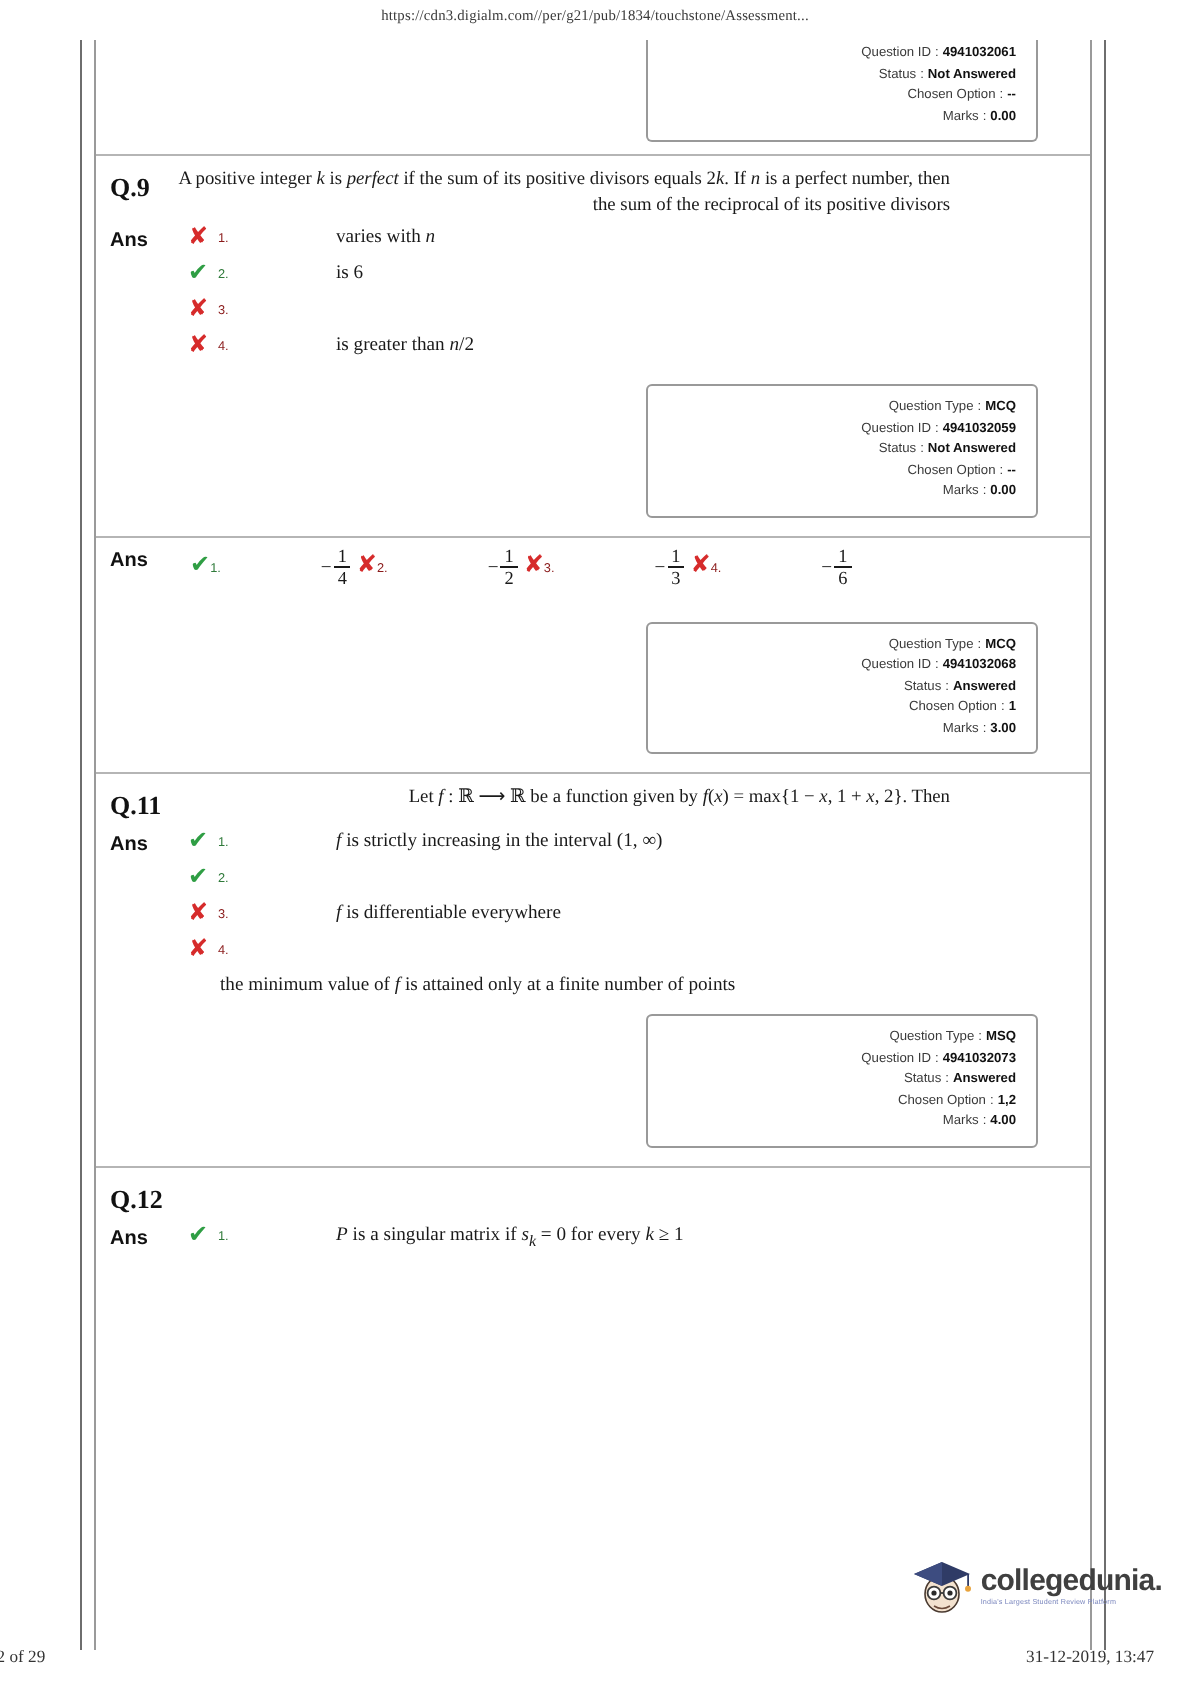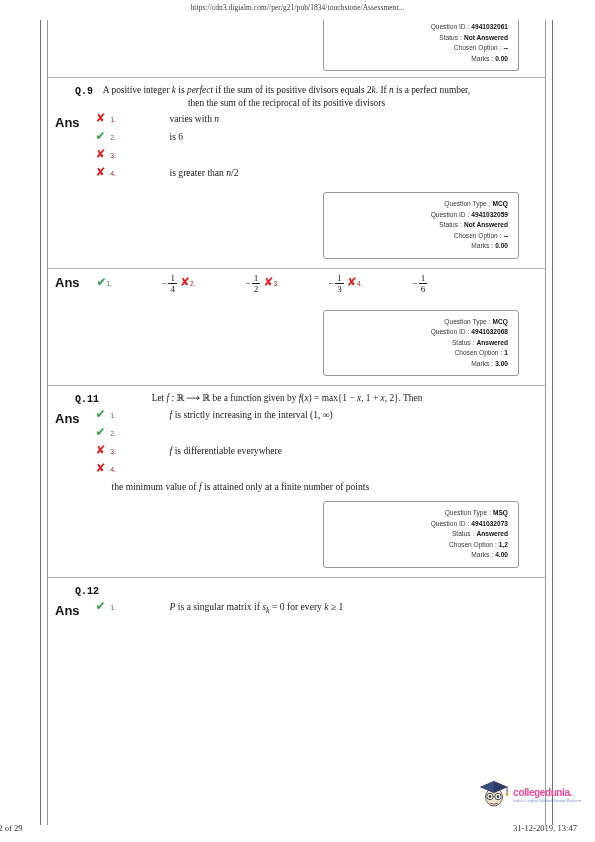--- a/index.html
+++ b/index.html
@@ -73,46 +73,45 @@
     margin: 0;
   }
 
   
   .qrow {
     display: flex;
     padding: 6px 0 0 0;
   }
   .qlabel {
     flex: 0 0 30px;
-    font-family: Liberation Mono, monospace;
+    font-family: Liberation Serif, serif;
     font-weight: bold;
-    font-size: 10px;
+    font-size: 13px;
     color: #111;
     padding-left: 7px;
     padding-top: 2px;
     box-sizing: border-box;
-    margin-left: 20px;
   }
   .qtext {
     flex: 1 1 auto;
     font-size: 9.4px;
     line-height: 12.6px;
     padding-right: 70px;
-    text-align: center;
+    text-align: right;
   }
 
   .ansrow {
     display: flex;
     padding-top: 3px;
   }
   .anslabel {
     flex: 0 0 30px;
     font-family: "Liberation Sans", sans-serif;
     font-weight: bold;
-    font-size: 13px;
+    font-size: 10px;
     color: #111;
     padding-left: 7px;
     padding-top: 3px;
     box-sizing: border-box;
   }
   .options {
     flex: 1 1 auto;
     padding-left: 16px;
   }
 
@@ -212,23 +211,23 @@
     display: flex;
     align-items: center;
   }
   .logo-mark { width: 34px; height: 30px; }
   .logo-text-wrap {
     margin-left: 2px;
     line-height: 1;
   }
   .logo-word {
     font-family: "Liberation Sans", sans-serif;
-    font-size: 10px;
+    font-size: 15px;
     font-weight: bold;
-    color: #ec4899;
+    color: #404040;
     letter-spacing: -0.4px;
   }
   .logo-tag {
     font-family: "Liberation Sans", sans-serif;
     font-size: 3.6px;
     color: #7a86bd;
     letter-spacing: 0.1px;
     margin-top: 1px;
   }
 </style>

